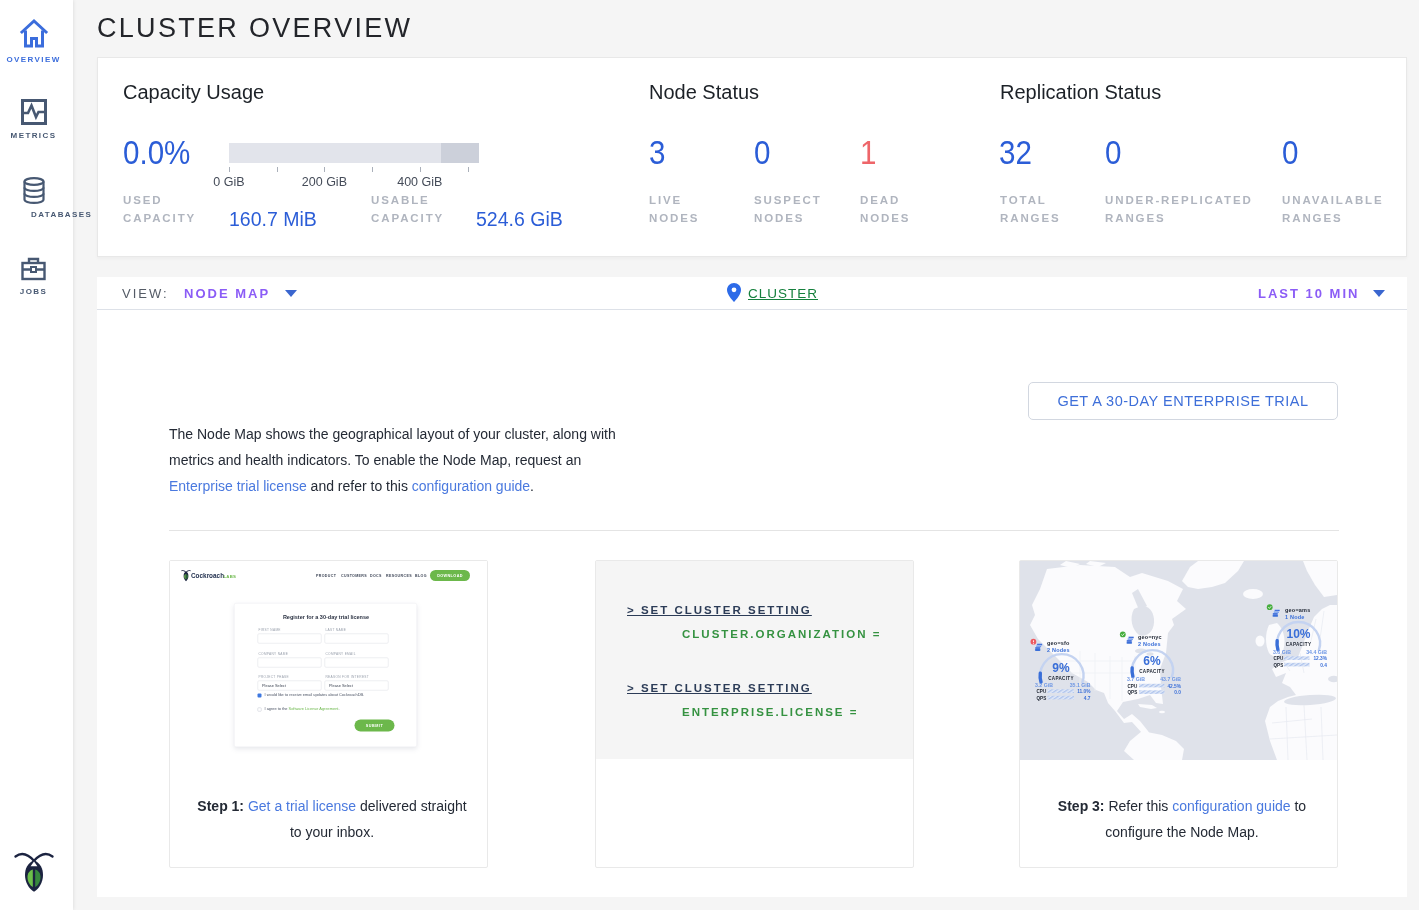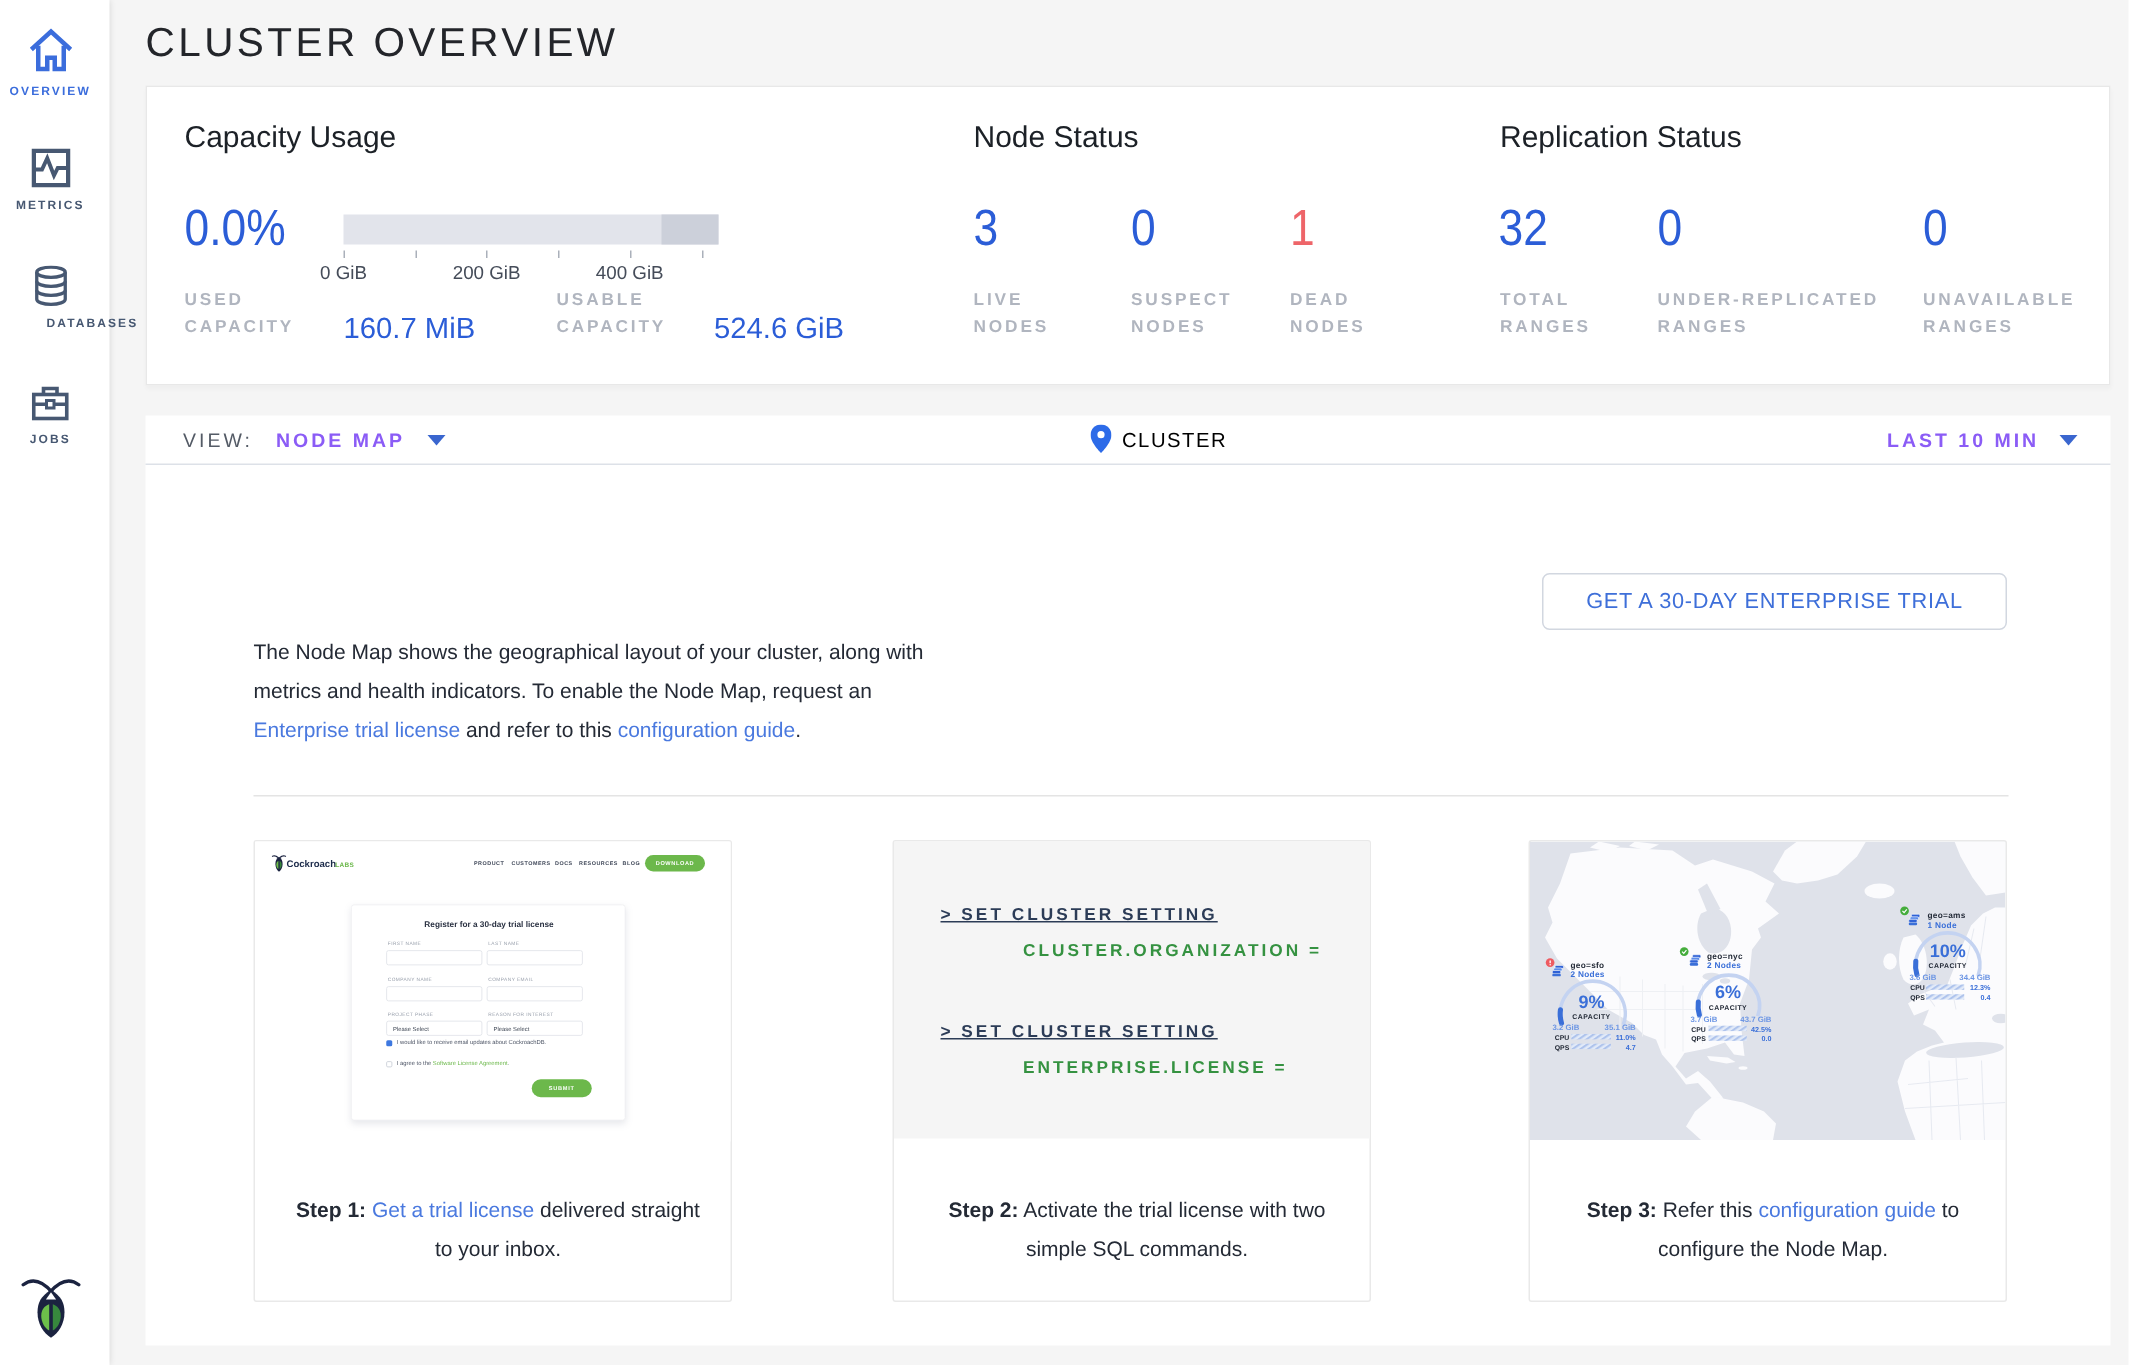--- a/index.html
+++ b/index.html
@@ -161,21 +161,21 @@
 </div>
 
 <div id="viewbar">
   <span class="vb-label gray abs" style="left:25px; top:9px;">VIEW:</span>
   <span class="vb-label blue abs" style="left:87px; top:9px;">NODE MAP</span>
   <span class="tri abs" style="left:188px; top:13px;"></span>
   <svg class="abs" style="left:630px; top:6px;" width="14" height="19" viewBox="0 0 14 19">
     <path d="M7 0 C3.1 0 0 3.1 0 7 C0 12.2 7 19 7 19 C7 19 14 12.2 14 7 C14 3.1 10.9 0 7 0 Z" fill="#2d6be8"></path>
     <circle cx="7" cy="6.8" r="2.4" fill="#fff"></circle>
   </svg>
-  <span class="abs" style="left:651px; top:9px; font-size:13.5px; letter-spacing:1px; color:#000000;">CLUSTER</span>
+  <span class="abs" style="left:651px; top:9px; font-size:13.5px; letter-spacing:1px; color:#15803d;text-decoration:underline;">CLUSTER</span>
   <span class="vb-label blue abs" style="left:1161px; top:9px;">LAST 10 MIN</span>
   <span class="tri abs" style="left:1276px; top:13px;"></span>
 </div>
 
 <div id="content">
   <div id="nm-para">The Node Map shows the geographical layout of your cluster, along with metrics and health indicators. To enable the Node Map, request an <a class="lnk" href="#">Enterprise trial license</a> and refer to this <a class="lnk" href="#">configuration guide</a>.</div>
   <div id="trialbtn">GET A 30-DAY ENTERPRISE TRIAL</div>
   <div id="divider"></div>
 
   <div class="card" id="card1">
@@ -221,21 +221,20 @@
     <div class="caption"><b>Step 1:</b> <a class="lnk" href="#">Get a trial license</a> delivered straight to your inbox.</div>
   </div>
 
   <div class="card" id="card2">
     <div id="code">
       <div class="l1" style="top:43px;">&gt; SET CLUSTER SETTING</div>
       <div class="l2" style="top:67px;">CLUSTER.ORGANIZATION =</div>
       <div class="l1" style="top:121px;">&gt; SET CLUSTER SETTING</div>
       <div class="l2" style="top:145px;">ENTERPRISE.LICENSE =</div>
     </div>
-    <div class="caption"><b>Step 2:</b> Activate the trial license with two simple SQL commands.</div>
   </div>
 
   <div class="card" id="card3">
     <div id="map">
     <svg width="317" height="199" viewBox="0 0 317 199">
       <defs>
         <g id="dbicon">
           <rect x="1.8" y="0" width="5.6" height="2.1" rx="0.8" fill="#2f62d6" stroke="#fff" stroke-width="0.4"></rect>
           <rect x="0.9" y="1.7" width="5.6" height="2.1" rx="0.8" fill="#5b8ceb" stroke="#fff" stroke-width="0.4"></rect>
           <rect x="0" y="3.4" width="5.6" height="2.1" rx="0.8" fill="#2f62d6" stroke="#fff" stroke-width="0.4"></rect>

